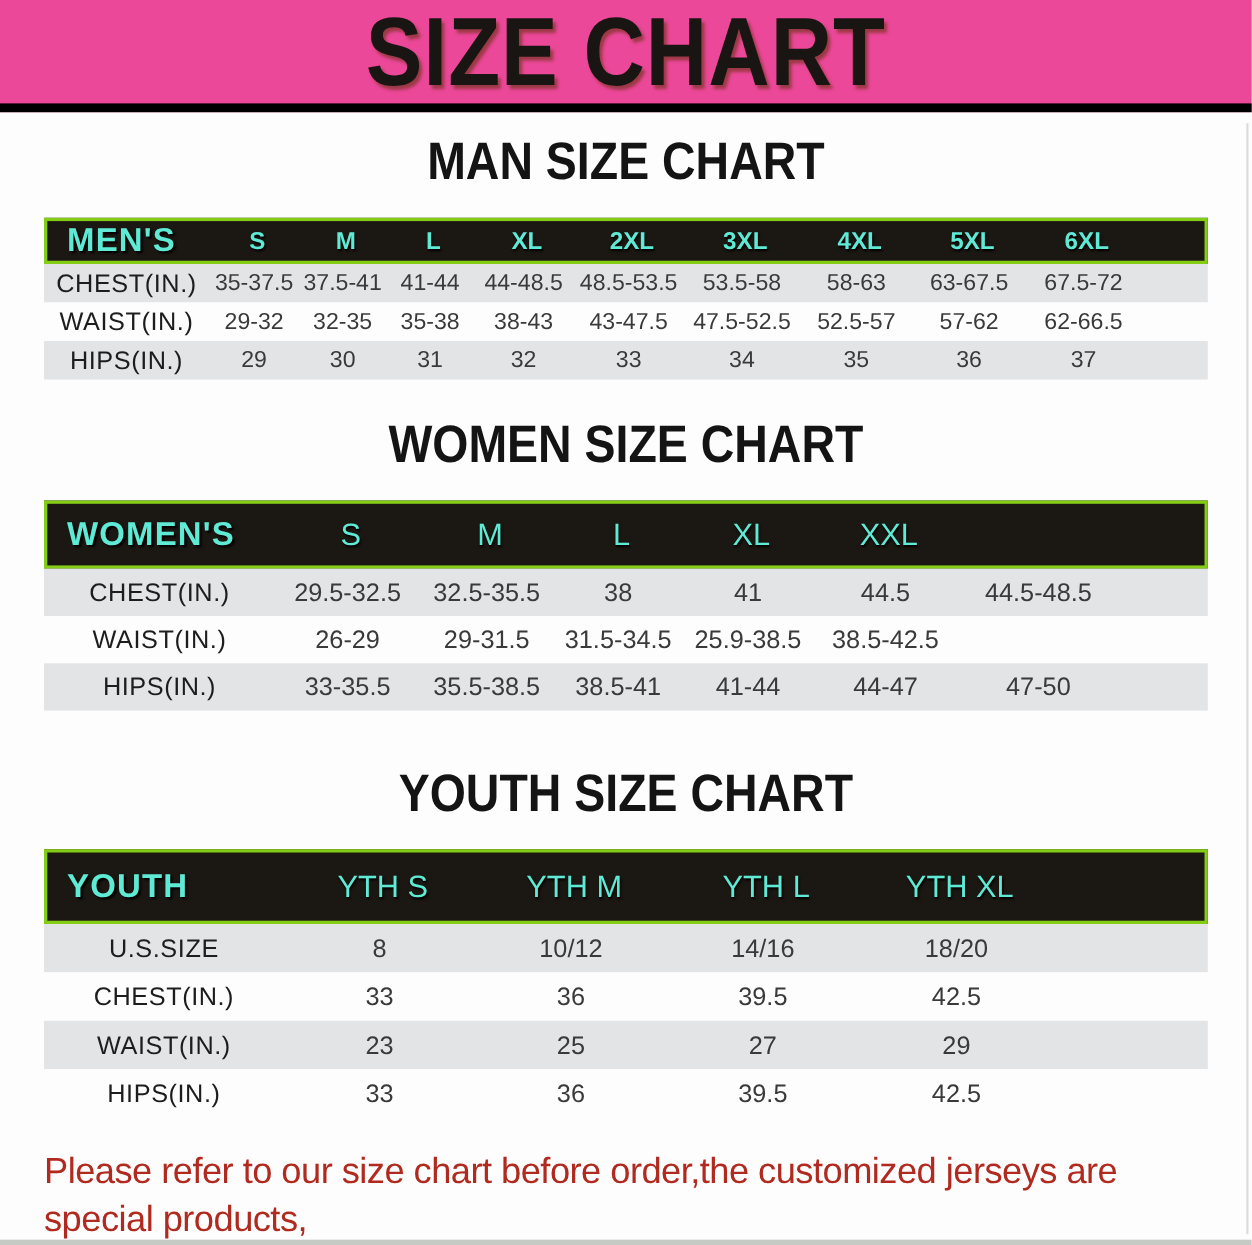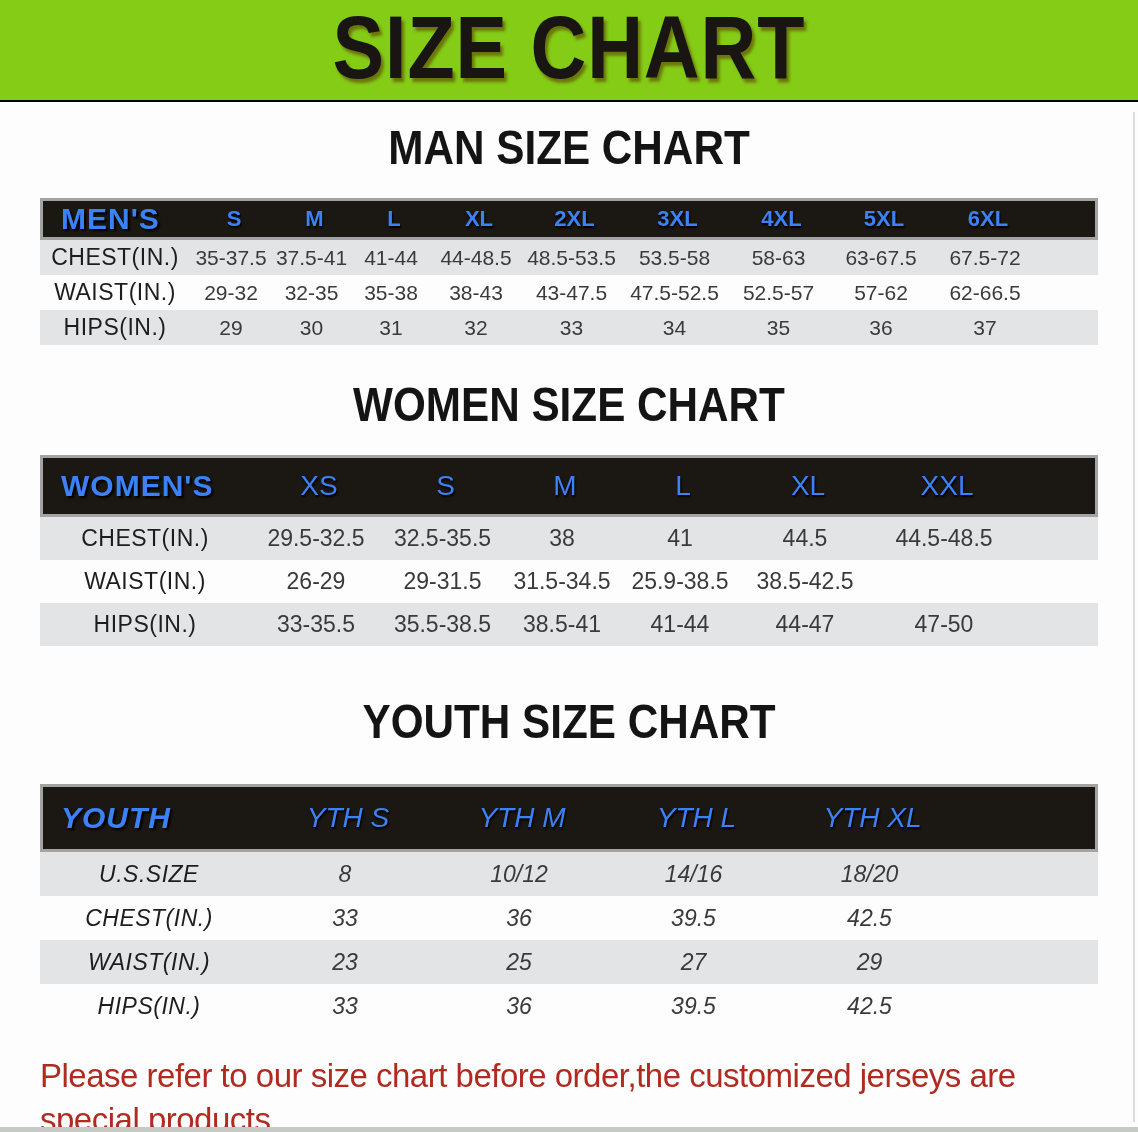--- a/index.html
+++ b/index.html
@@ -5,23 +5,23 @@
   * { margin: 0; padding: 0; box-sizing: border-box; }
   html, body {
     width: 1138px; height: 1132px;
     background: #fdfdfd;
     overflow: hidden;
     font-family: "Liberation Sans", sans-serif;
     position: relative;
   }
   .banner {
     height: 102px;
-    background: #84cc16;
-    display: flex; justify-content: center;
-    border-bottom: 2px solid #000000;
+    background: #ec4899;
+    display: flex; align-items: center; justify-content: center;
+    border-bottom: 8px solid #000000;
   }
   .banner-title {
     font-size: 84px;
     font-weight: bold;
     color: #181512;
     letter-spacing: 1px;
     transform: scaleX(0.92) scaleY(1.05);
     text-shadow: 3px 3px 3px rgba(90,45,0,0.55);
     white-space: nowrap;
   }
@@ -31,29 +31,29 @@
     font-weight: bold;
     color: #141414;
     height: 44px; line-height: 44px;
     transform: scaleX(0.88);
     white-space: nowrap;
   }
   .heading-man   { margin-top: 24px; }
   .heading-women { margin-top: 38px; }
   .heading-youth { margin-top: 54px; }
   .size-table { margin: 28px 40px 0 40px; }
-  .t-youth.size-table { margin-top: 40px; font-style: italic; }
+  .t-youth.size-table { margin-top: 28px; }
   .grid { display: grid; align-items: stretch; }
   .grid-men   { grid-template-columns: 150px 82px 79px 80px 90px 101px 105px 103px 102px 106px 1fr; }
   .grid-women { grid-template-columns: 210px 132px 121px 118px 118px 132px 146px 1fr; }
   .grid-youth { grid-template-columns: 218px 174px 174px 175px 177px 1fr; }
   .thead {
     background: #1b1713;
-    border: 3px solid #a3a3a3;
-    color: #3b82f6;
+    border: 3px solid #84cc16;
+    color: #5eead4;
   }
   .thead-men   { height: 42px; }
   .thead-women { height: 62px; }
   .thead-youth { height: 68px; }
   .cell {
     display: flex; align-items: center; justify-content: center;
     white-space: nowrap;
   }
   .corner-cell {
     justify-content: flex-start;
@@ -153,21 +153,20 @@
     <div class="cell val">37</div>
     <div class="cell"></div>
   </div>
 </div>
 
 <div class="section-heading heading-women">WOMEN SIZE CHART</div>
 
 <div class="size-table t-women">
   <div class="grid grid-women thead thead-women">
     <div class="cell corner-cell">WOMEN'S</div>
-    <div class="cell col-head">XS</div>
     <div class="cell col-head">S</div>
     <div class="cell col-head">M</div>
     <div class="cell col-head">L</div>
     <div class="cell col-head">XL</div>
     <div class="cell col-head">XXL</div>
     <div class="cell"></div>
   </div>
   <div class="grid grid-women trow trow-women">
     <div class="cell row-label">CHEST(IN.)</div>
     <div class="cell val">29.5-32.5</div>

